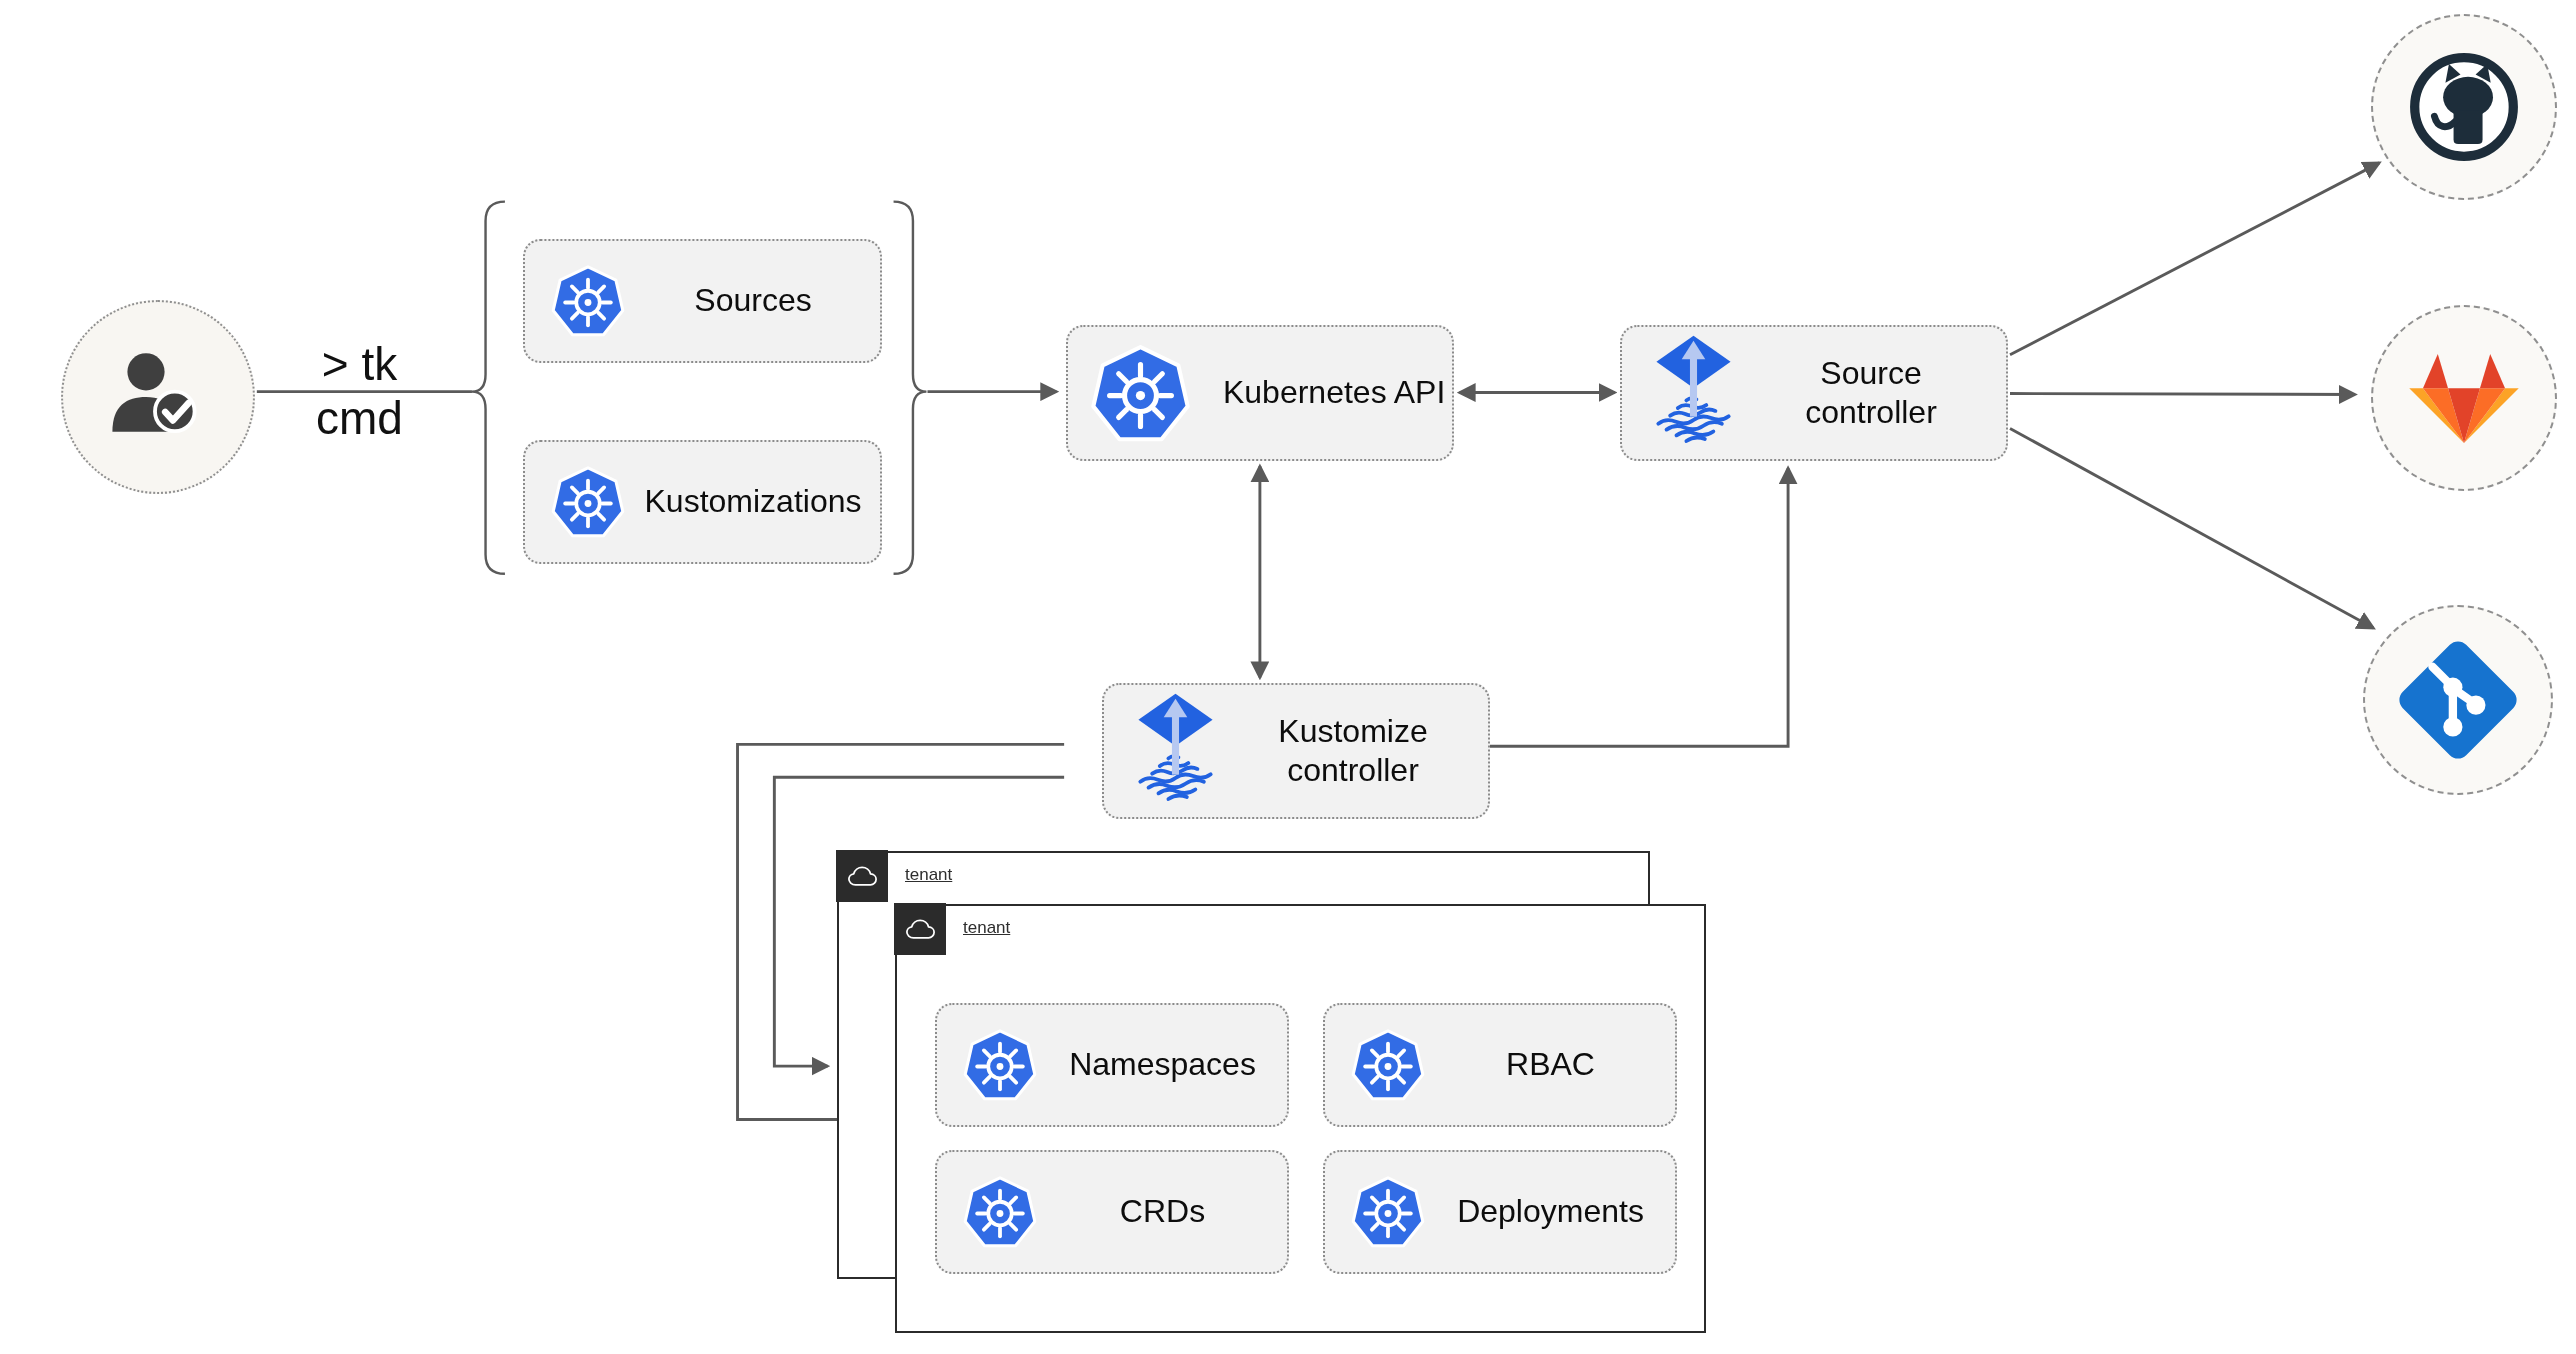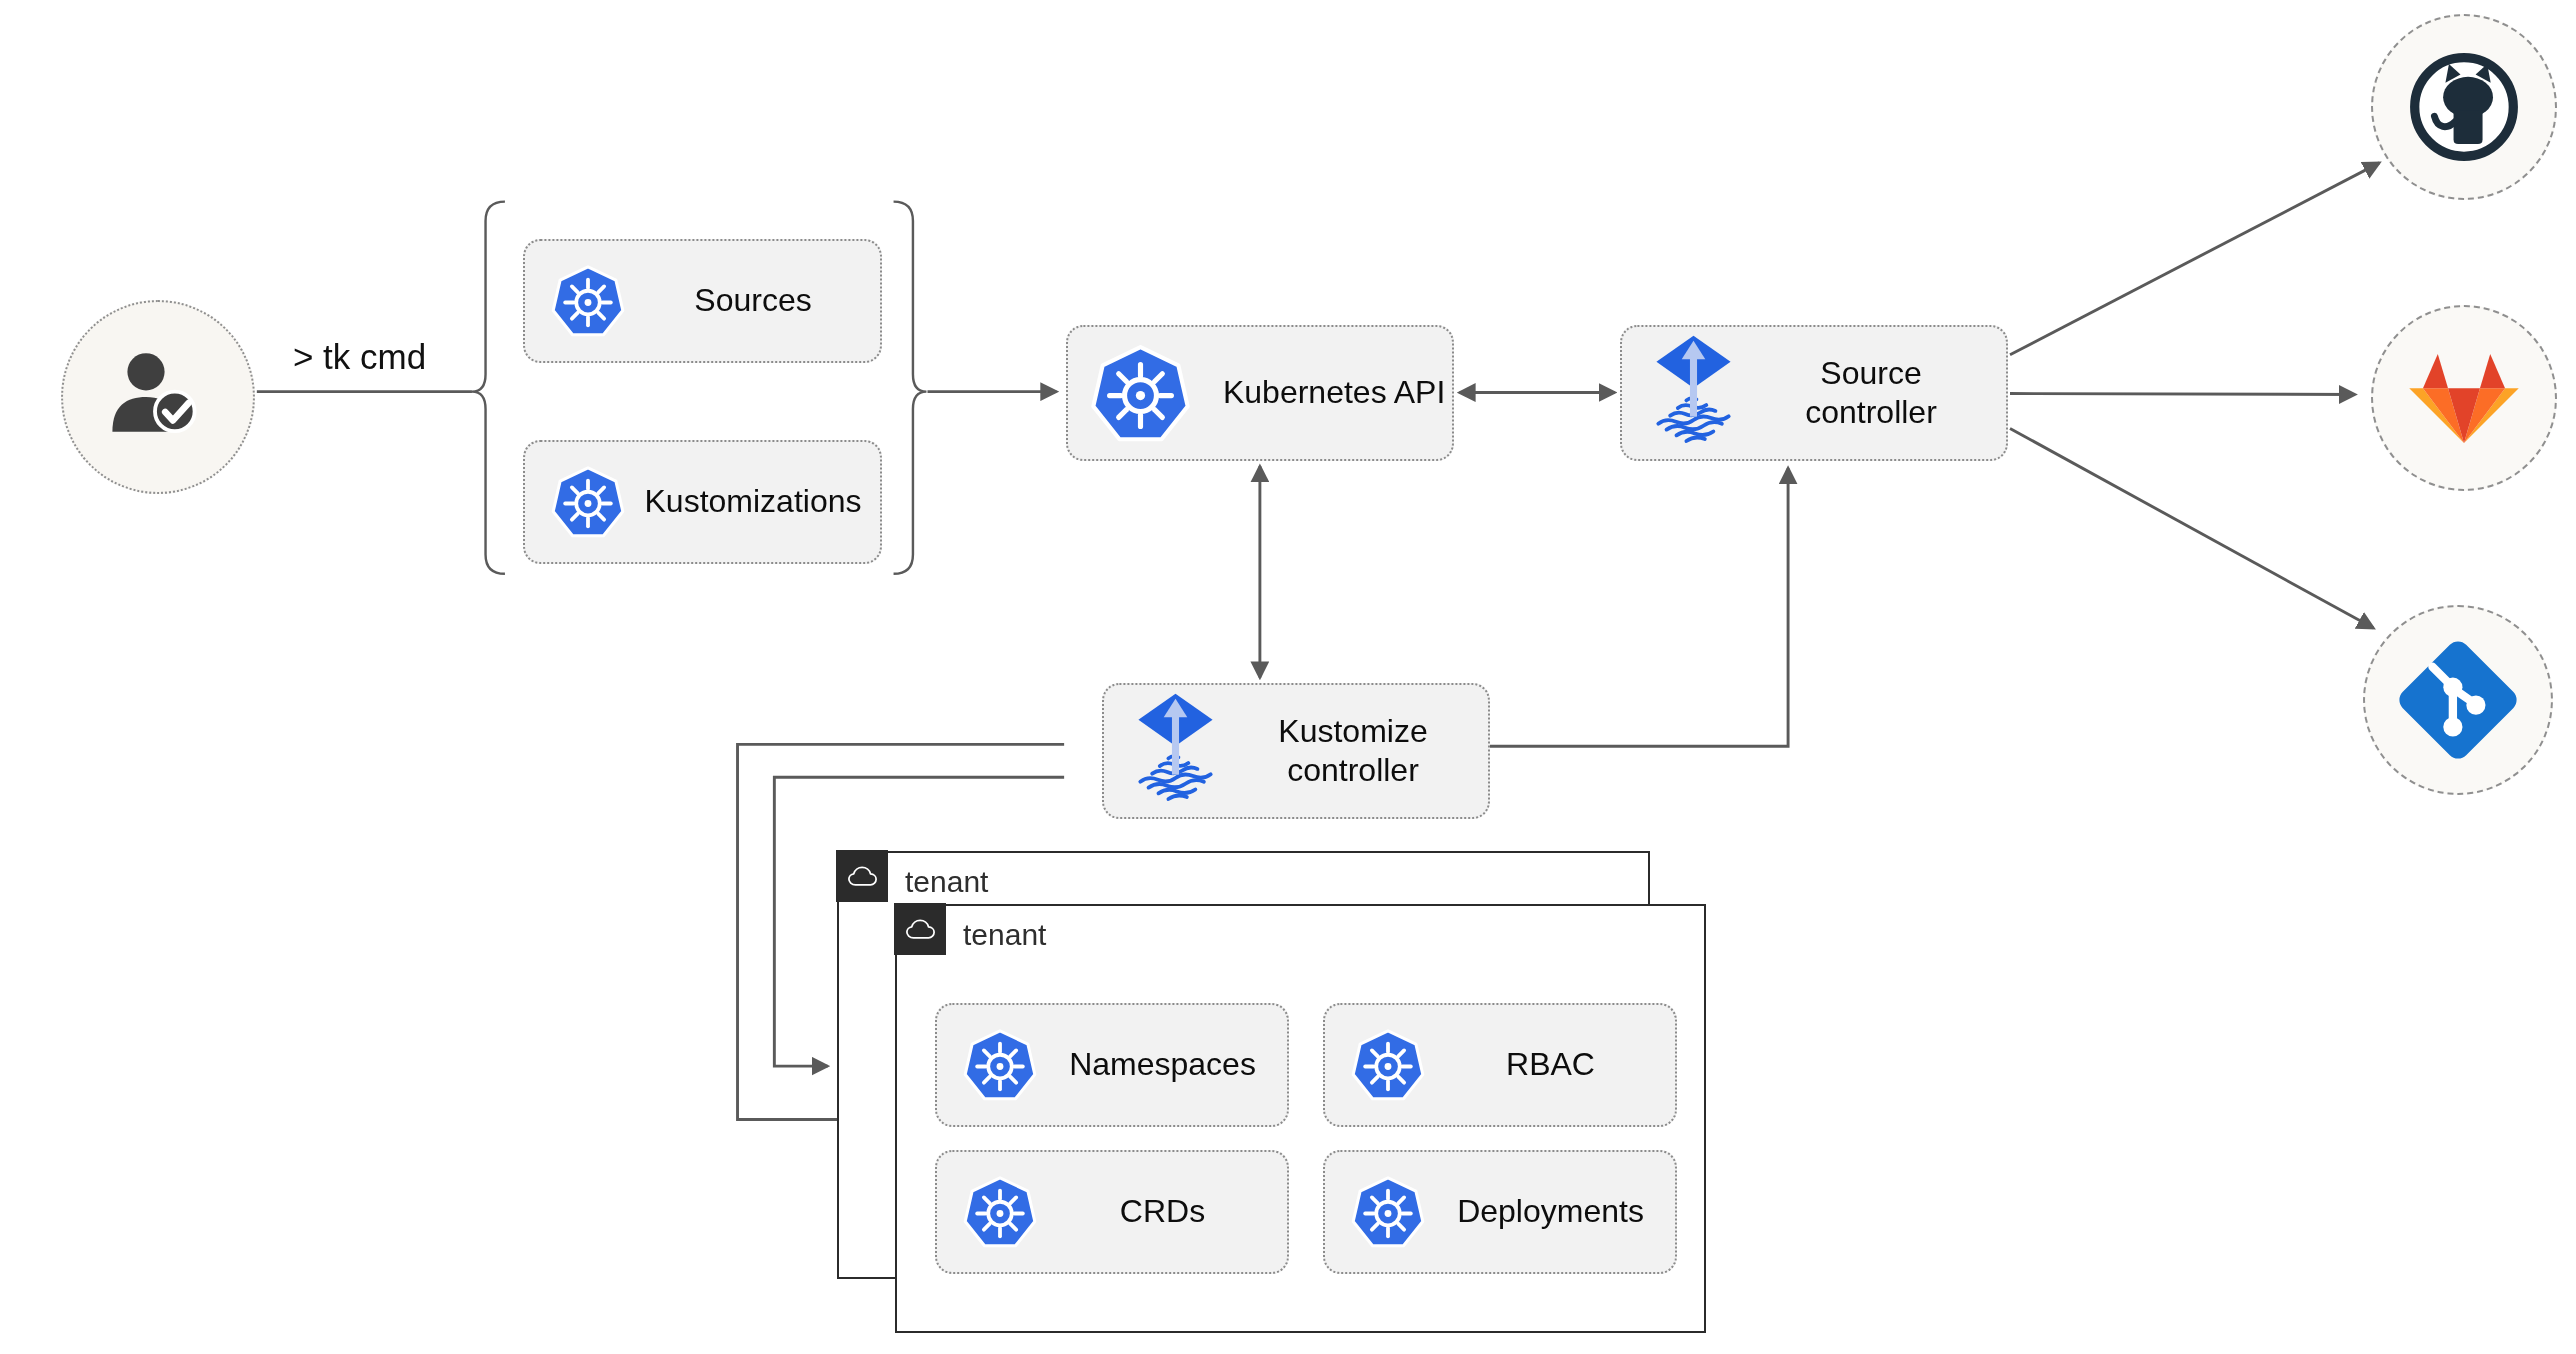--- a/index.html
+++ b/index.html
@@ -23,32 +23,32 @@
 
   .circle{
     position:absolute;border-radius:50%;background:#faf9f6;box-sizing:border-box;
     display:flex;align-items:center;justify-content:center;z-index:3;
   }
   .circle.dashed{border:2.9px dashed #8f8f8f;}
   .circle.dotted{border:2.9px dotted #8f8f8f;}
 
   .cli-label{
     position:absolute;left:277px;top:337px;width:165px;text-align:center;
-    font-size:35px;color:#111;z-index:3;
+    font-size:46px;color:#111;z-index:3;
   }
 
   .tenant{
     position:absolute;background:#ffffff;border:2.9px solid #2b2b2b;box-sizing:border-box;
   }
   .tenant .badge{
     position:absolute;left:-2.9px;top:-2.9px;width:52px;height:52px;background:#2b2b2b;
     display:flex;align-items:center;justify-content:center;
   }
   .tenant .tlabel{
-    position:absolute;left:66px;top:11.6px;font-size:30px;color:#2e2e2e;
+    position:absolute;left:66px;top:11.6px;font-size:17px;color:#2e2e2e;text-decoration:underline;
   }
   #tenant-back{left:837px;top:851px;width:813px;height:428px;z-index:1;}
   #tenant-front{left:895px;top:904px;width:811px;height:429px;z-index:2;}
 
   svg{display:block;}
 </style>
 </head>
 <body>
 
 <div id="canvas">

